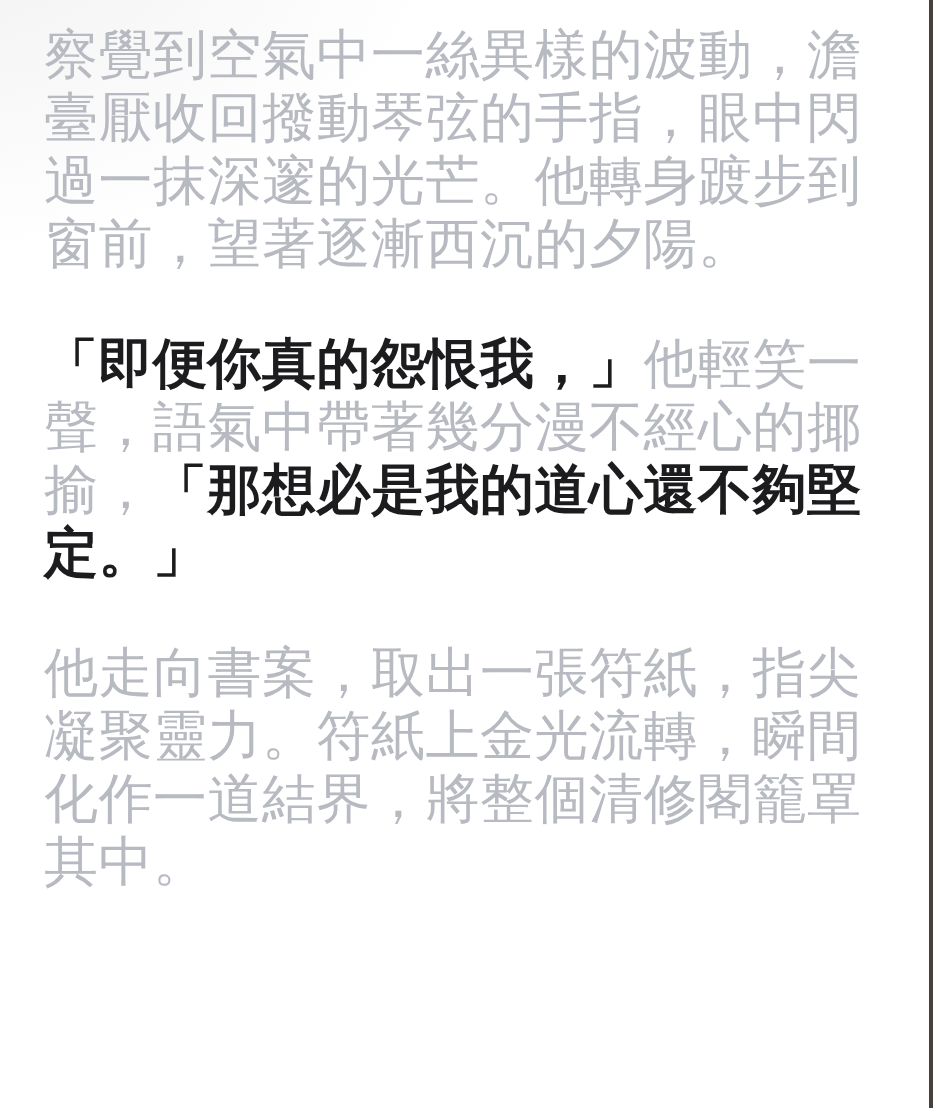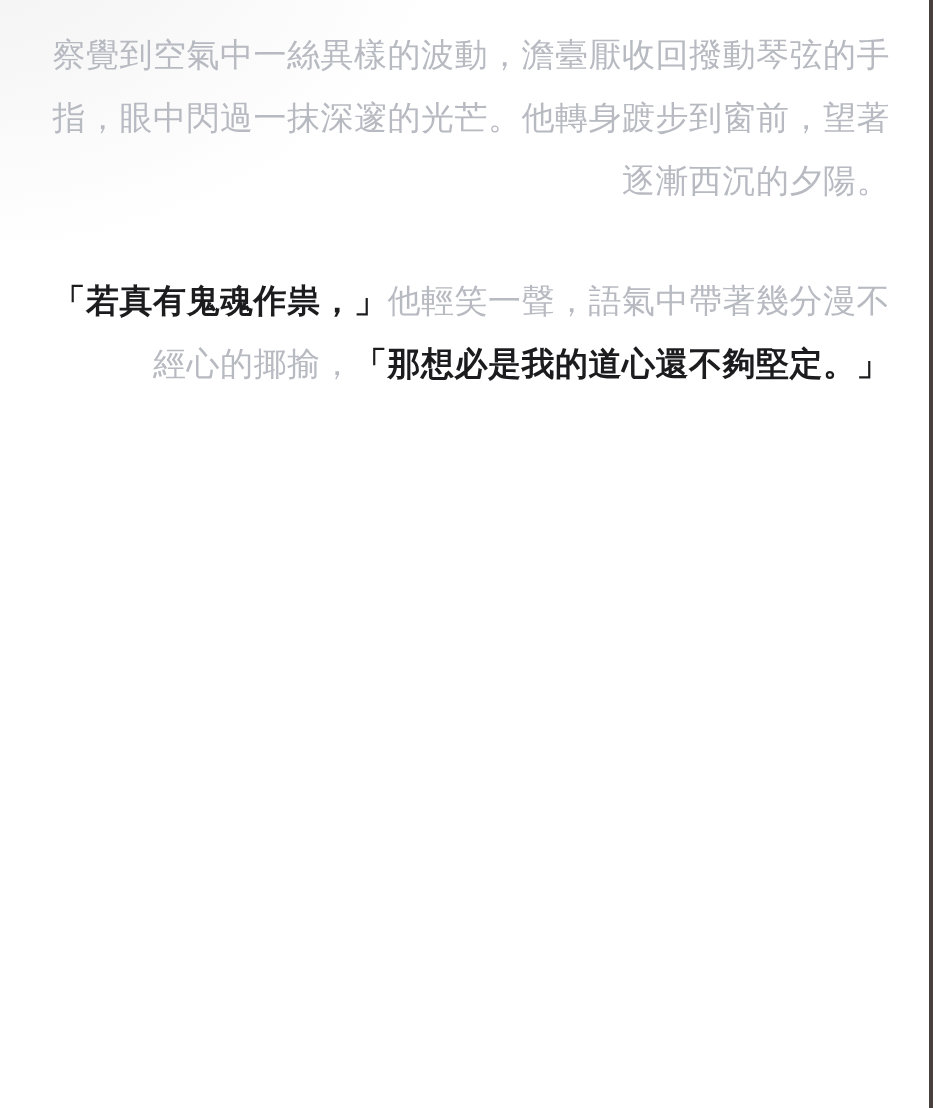--- a/index.html
+++ b/index.html
@@ -21,25 +21,25 @@
     z-index: 0;
   }
   .story-content {
     position: absolute;
     left: 44px;
     top: 23px;
     width: 846px;
     z-index: 1;
   }
   .story-content p {
-    font-size: 33px;
+    font-size: 54px;
     line-height: 63px;
     margin: 0 0 57px 0;
     letter-spacing: 0.5px;
-    text-align: right;
+    text-align: left;
     word-break: break-all;
   }
   .story-content p:last-child { margin-bottom: 0; }
   .seg-narration {
     color: var(--narration-color, #b7bac1);
     font-weight: 400;
   }
   .seg-dialogue {
     color: var(--dialogue-color, #1c1c1f);
     font-weight: 700;
@@ -54,16 +54,17 @@
     z-index: 2;
   }
 </style>
 </head>
 <body style="background: rgb(255, 255, 255);">
 
 <div class="corner-tint"></div>
 
 <div class="story-content" id="story-content">
     <p><span class="seg-narration">察覺到空氣中一絲異樣的波動，澹臺厭收回撥動琴弦的手指，眼中閃過一抹深邃的光芒。他轉身踱步到窗前，望著逐漸西沉的夕陽。</span></p>
-    <p><span class="seg-dialogue">「若真有鬼魂作祟，」</span><span class="seg-narration">他輕笑一聲，語氣中帶著幾分漫不經心的揶揄，</span><span class="seg-dialogue">「那想必是我的道心還不夠堅定。」</span></p>
+    <p><span class="seg-dialogue">「即便你真的怨恨我，」</span><span class="seg-narration">他輕笑一聲，語氣中帶著幾分漫不經心的揶揄，</span><span class="seg-dialogue">「那想必是我的道心還不夠堅定。」</span></p>
+    <p><span class="seg-narration">他走向書案，取出一張符紙，指尖凝聚靈力。符紙上金光流轉，瞬間化作一道結界，將整個清修閣籠罩其中。</span></p>
   </div>
 
 <div class="scrollbar-track"></div>
 
 </body></html>

